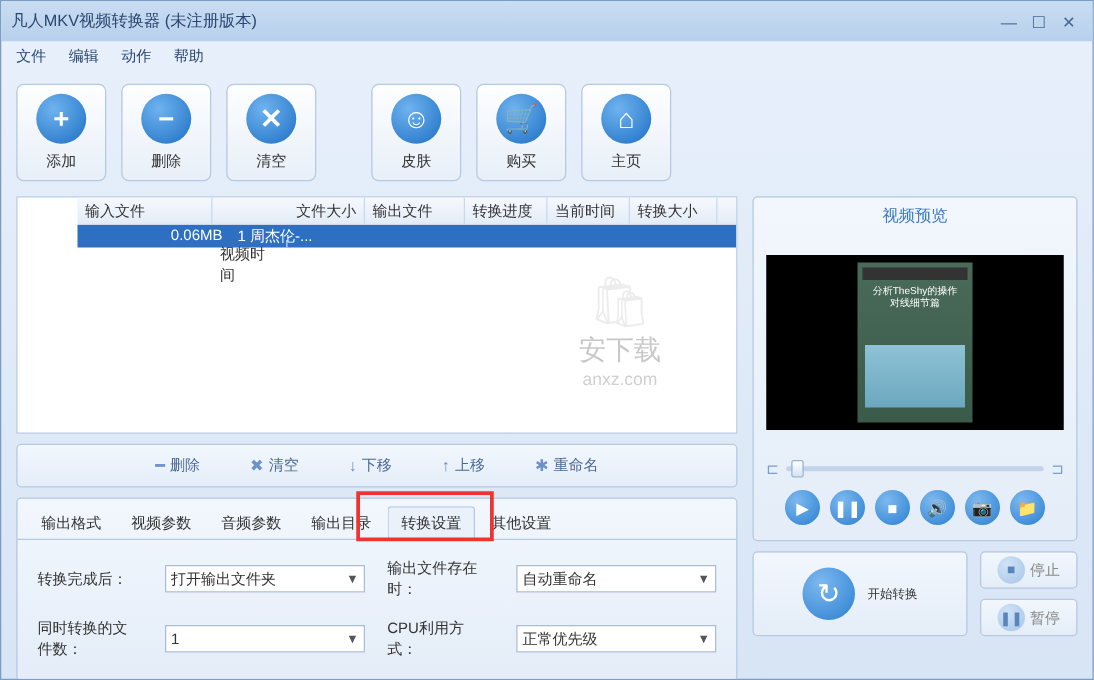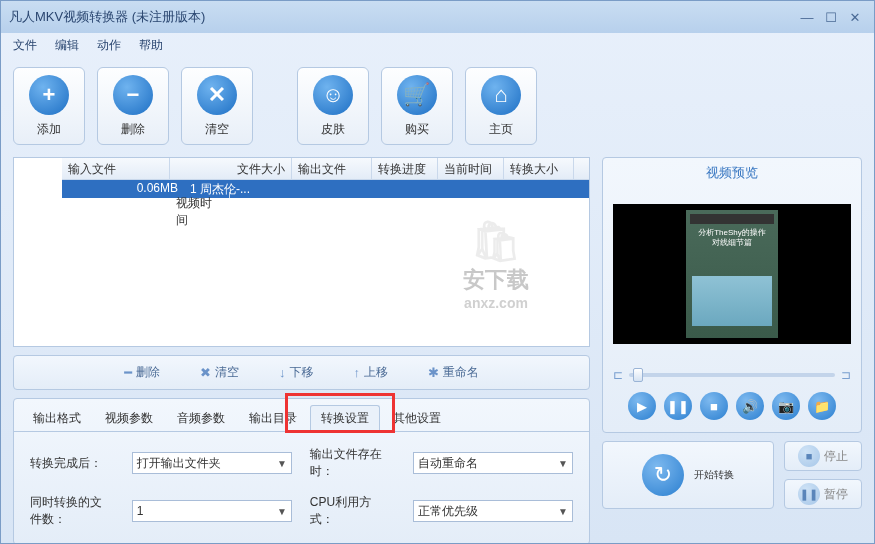--- a/index.html
+++ b/index.html
@@ -24,21 +24,21 @@
 
 .panel { background: linear-gradient(#f2f7fd, #e4edf8); border: 1px solid #b5c9e2; border-radius: 4px; }
 
 .table-wrap { height: 190px; background: #fff; border: 1px solid #b5c9e2; overflow: hidden; position: relative; padding-left: 48px; }
 .table-header { display: flex; background: linear-gradient(#f6f9fd, #e3ecf7); border-bottom: 1px solid #c9d8eb; height: 22px; }
 .table-header .th { border-right: 1px solid #c9d8eb; padding: 3px 6px; font-size: 12px; color: #333; }
 .table-row { display: flex; height: 18px; background: #2e6fc1; color: #fff; }
 .table-row .td { padding: 1px 6px; font-size: 12px; overflow: hidden; white-space: nowrap; text-overflow: ellipsis; }
 .c0 { width: 108px; } .c1 { width: 60px; margin-top: 34px; } .c2 { width: 62px; text-align: right; } .c3 { width: 80px; } .c4 { width: 66px; } .c5 { width: 66px; } .c6 { width: 70px; }
 
-.watermark { position: absolute; right: 60px; bottom: 35px; color: #d6d6d6; font-size: 24px; text-align: center; pointer-events: none; font-weight: bold; }
+.watermark { position: absolute; right: 60px; bottom: 35px; color: #d6d6d6; font-size: 24px; text-align: center; pointer-events: none; }
 .watermark .bag { font-size: 40px; opacity: 0.45; }
 .watermark .txt { font-size: 22px; color: #c8c8c8; }
 .watermark .url { font-size: 14px; color: #d0d0d0; }
 
 .list-toolbar { display: flex; justify-content: center; gap: 40px; padding: 8px; font-size: 12px; color: #4a6a95; }
 .list-toolbar .itm { display: flex; align-items: center; gap: 4px; cursor: pointer; }
 .list-toolbar .ico { color: #6b93c9; font-size: 13px; }
 
 .tabs { display: flex; gap: 2px; padding: 6px 8px 0; position: relative; }
 .tab { padding: 4px 10px; background: transparent; cursor: pointer; font-size: 12px; color: #333; border: 1px solid transparent; }

